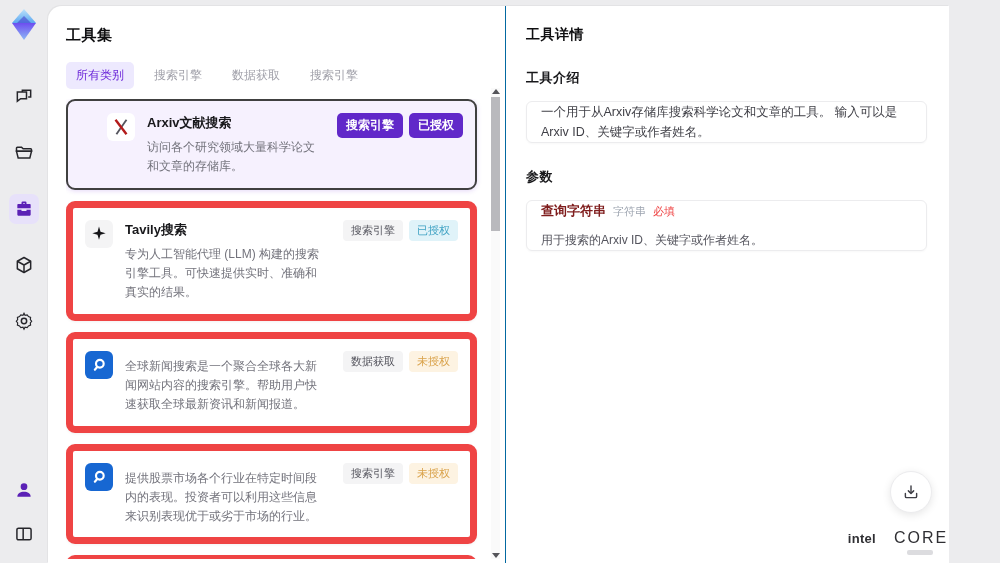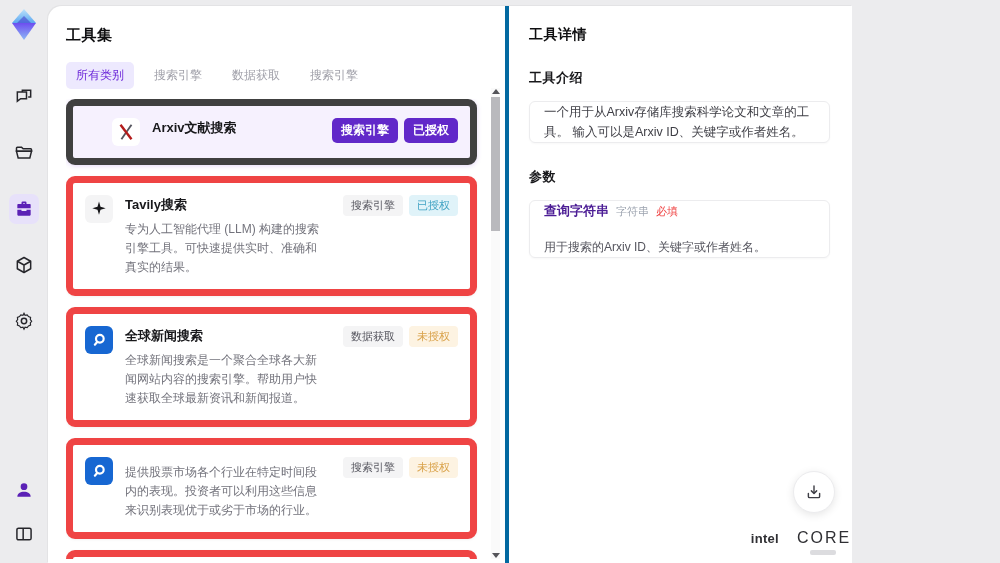--- a/index.html
+++ b/index.html
@@ -1,18 +1,18 @@
 <!DOCTYPE html>
 <html><head>
 <meta charset="utf-8">
 <style>
   * { margin:0; padding:0; box-sizing:border-box; }
   html,body { width:1000px; height:563px; overflow:hidden; }
   body { background:#ececee; font-family:"Liberation Sans","DejaVu Sans",sans-serif; }
-  .app { position:relative; width:852px; height:563px; }
+  .app { position:relative; width:949px; height:563px; }
 
   
   .rail { position:absolute; left:0; top:0; width:48px; height:563px; display:flex; flex-direction:column; align-items:center; padding:8px 0 14px 0; }
   .rail .logo { width:30px; height:34px; flex:none; }
   .rail-nav { margin-top:40px; display:flex; flex-direction:column; align-items:center; gap:26px; }
   .rail-btn { width:30px; height:30px; border-radius:7px; display:flex; align-items:center; justify-content:center; cursor:pointer; }
   .rail-btn.active { background:#e7e1fa; }
   .rail-bottom { margin-top:auto; display:flex; flex-direction:column; align-items:center; gap:14px; }
   .rail svg { display:block; }
 
@@ -21,21 +21,21 @@
 
   
   .list-panel { width:457px; flex:none; padding:20px 22px 0 18px; position:relative; }
   .list-title { font-size:15px; font-weight:bold; color:#0f0f11; letter-spacing:.5px; }
   .tabs { display:flex; gap:10px; margin-top:17px;align-items:flex-end; }
   .tab { font-size:12px; color:#a1a1aa; padding:5px 10px; border-radius:5px; cursor:pointer; white-space:nowrap; }
   .tab.active { background:#ede9fe; color:#6d28d9; }
   .tool-list { margin-top:10px; height:460px; overflow:hidden; padding-right:6px; }
 
   .tool-item { display:flex; gap:12px; padding:12px 12px; border:7px solid #ef4444; border-radius:9px; margin-bottom:11px; background:#fff; box-shadow:0 1px 3px rgba(0,0,0,.05); cursor:pointer; }
-  .tool-item.selected { background:#f6f1fe; border:7px solid #404040; box-shadow:0 1px 5px rgba(109,40,217,.18);padding-left:39px; }
+  .tool-item.selected { background:#f6f1fe; border:2px solid #404040; box-shadow:0 1px 5px rgba(109,40,217,.18);padding-left:39px; }
   .tool-icon { width:28px; height:28px; border-radius:6px; flex:none; display:flex; align-items:center; justify-content:center; overflow:hidden; }
   .icon-arxiv { background:#ffffff; }
   .icon-sparkle { background:#f4f4f5; }
   .icon-search-blue { background:#1767d2; }
   .tool-body { flex:1; min-width:0; padding-right:4px; }
   .tool-name { font-size:13px; font-weight:bold; color:#18181b; margin-top:1px; }
   .tool-desc { margin-top:6px; font-size:12px; color:#73737c; line-height:1.58; max-width:254px; }
   .tool-tags { display:flex; gap:6px; flex:none; align-items:flex-start; }
   .tag { font-size:11px; padding:3px 8px; border-radius:4px; white-space:nowrap; }
   .tag-cat { background:#f4f4f5; color:#55555e; }
@@ -44,29 +44,29 @@
   .tool-item.selected .tag { background:#6128c9; color:#fff; font-size:12px; padding:4px 9px; border-radius:5px; font-weight:bold; }
 
   
   .vscroll { position:absolute; top:82px; bottom:4px; right:5px; width:9px; background:#fafafa; }
   .vscroll .arrow-up, .vscroll .arrow-down { position:absolute; left:1px; width:0; height:0; border-left:4px solid transparent; border-right:4px solid transparent; }
   .vscroll .arrow-up { top:1px; border-bottom:5px solid #55555a; }
   .vscroll .arrow-down { bottom:1px; border-top:5px solid #55555a; }
   .vscroll .thumb { position:absolute; top:9px; left:0; width:9px; height:134px; background:#b9b9bd; }
 
   
-  .detail-panel { flex:1; border-left:4px solid #0369a1; padding:20px 22px 0 20px; position:relative; }
+  .detail-panel { flex:1; border-left:1px solid #0369a1; padding:20px 22px 0 20px; position:relative; }
   .detail-title { font-size:14px; font-weight:bold; color:#0f0f11; letter-spacing:.5px; }
   .section-h { font-size:13px; font-weight:bold; color:#18181b; margin-top:25px; letter-spacing:.5px; }
   .info-box { margin-top:14px; border:1px solid #ececee; border-radius:6px; padding:0 14px; font-size:12.5px; color:#3f3f46; line-height:1.6; box-shadow:0 1px 2px rgba(0,0,0,.03); }
   .param-row1 { display:flex; align-items:baseline; gap:7px; }
-  .param-name { font-size:13px; font-weight:bold; color:#4c1d95; }
+  .param-name { font-size:13px; font-weight:bold; color:#7f1d1d; }
   .param-type { font-size:11px; color:#9ca3af; }
   .param-req { font-size:11px; color:#ef4444; }
-  .param-desc { margin-top:16px; font-size:12px; color:#55555e; }
+  .param-desc { margin-top:9px; font-size:12px; color:#55555e; }
 
   
   .fab { position:absolute; right:17px; bottom:50px; width:42px; height:42px; border-radius:50%; background:#fff; border:1px solid #ececee; box-shadow:0 2px 8px rgba(0,0,0,.10); display:flex; align-items:center; justify-content:center; cursor:pointer; }
   .intel { position:absolute; right:12px; bottom:8px; width:78px; text-align:center; }
   .intel-line { display:flex; align-items:baseline; justify-content:center; gap:18px; color:#2f2f33; }
   .intel-word { font-size:13px; font-weight:bold; letter-spacing:.3px; }
   .core-word { font-size:16px; letter-spacing:2px; font-weight:normal; }
   .intel-sub { margin:3px 4px 0 auto; width:26px; height:5px; border-radius:2px; background:#dcdcdf; }
 </style>
 </head>
@@ -156,20 +156,21 @@
           <div class="tool-item selected">
     <div class="tool-icon icon-arxiv">
       <svg class="g-arxiv" width="22" height="22" viewBox="0 0 24 24">
         <line x1="18" y1="4" x2="7" y2="20" stroke="#55555e" stroke-width="2"></line>
         <line x1="6" y1="4" x2="18" y2="20" stroke="#b31b1b" stroke-width="2.6"></line>
       </svg>
 
     </div>
     <div class="tool-body">
       <div class="tool-name">Arxiv文献搜索</div>
+      <div class="tool-desc">访问各个研究领域大量科学论文和文章的存储库。</div>
     </div>
     <div class="tool-tags">
       <span class="tag tag-cat">搜索引擎</span>
       <span class="tag tag-auth-yes">已授权</span>
     </div>
   </div>
           <div class="tool-item">
     <div class="tool-icon icon-sparkle">
 
       <svg class="g-sparkle" width="20" height="20" viewBox="0 0 24 24" fill="#151518">
@@ -189,21 +190,20 @@
           <div class="tool-item">
     <div class="tool-icon icon-search-blue">
 
       <svg class="g-search-blue" width="20" height="20" viewBox="0 0 24 24" fill="none" stroke="#ffffff" stroke-width="2.6" stroke-linecap="round">
         <circle cx="13" cy="10.5" r="4.6"></circle>
         <line x1="9.6" y1="14.6" x2="7" y2="17.6"></line>
       </svg>
 
     </div>
     <div class="tool-body">
-      <div class="tool-name">全球新闻搜索</div>
       <div class="tool-desc">全球新闻搜索是一个聚合全球各大新闻网站内容的搜索引擎。帮助用户快速获取全球最新资讯和新闻报道。</div>
     </div>
     <div class="tool-tags">
       <span class="tag tag-cat">数据获取</span>
       <span class="tag tag-auth-no">未授权</span>
     </div>
   </div>
           <div class="tool-item">
     <div class="tool-icon icon-search-blue">
 

